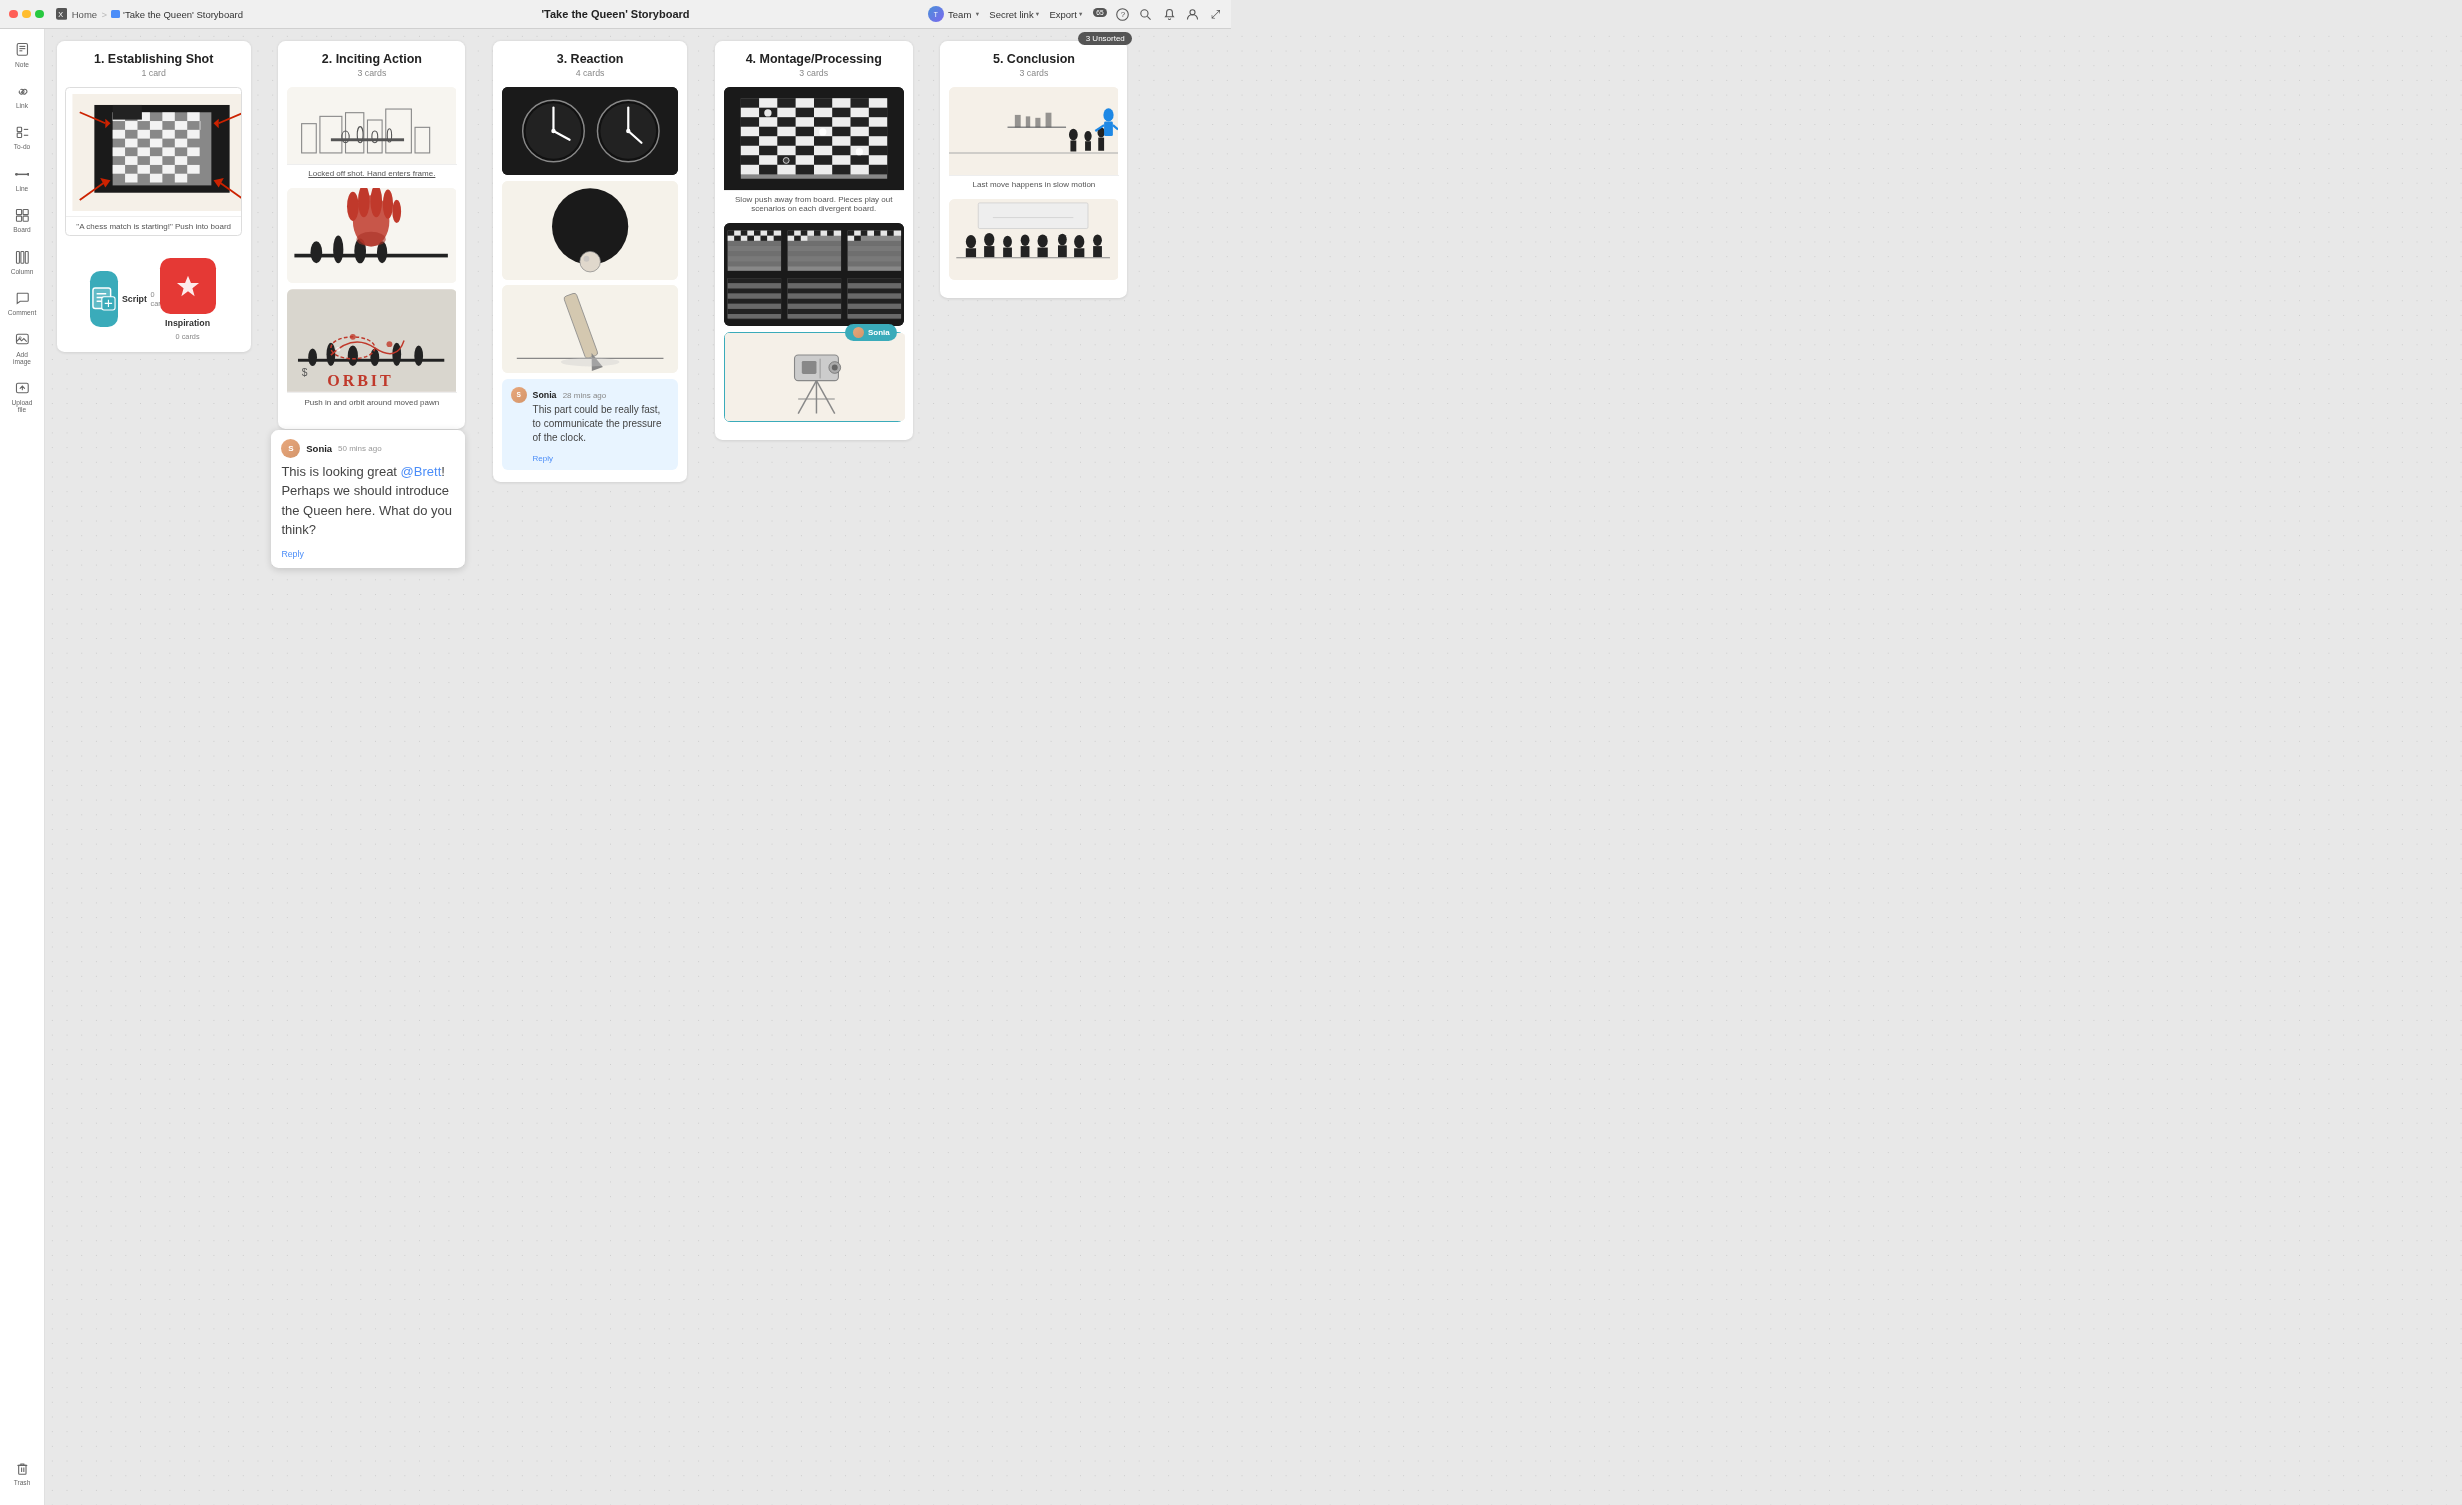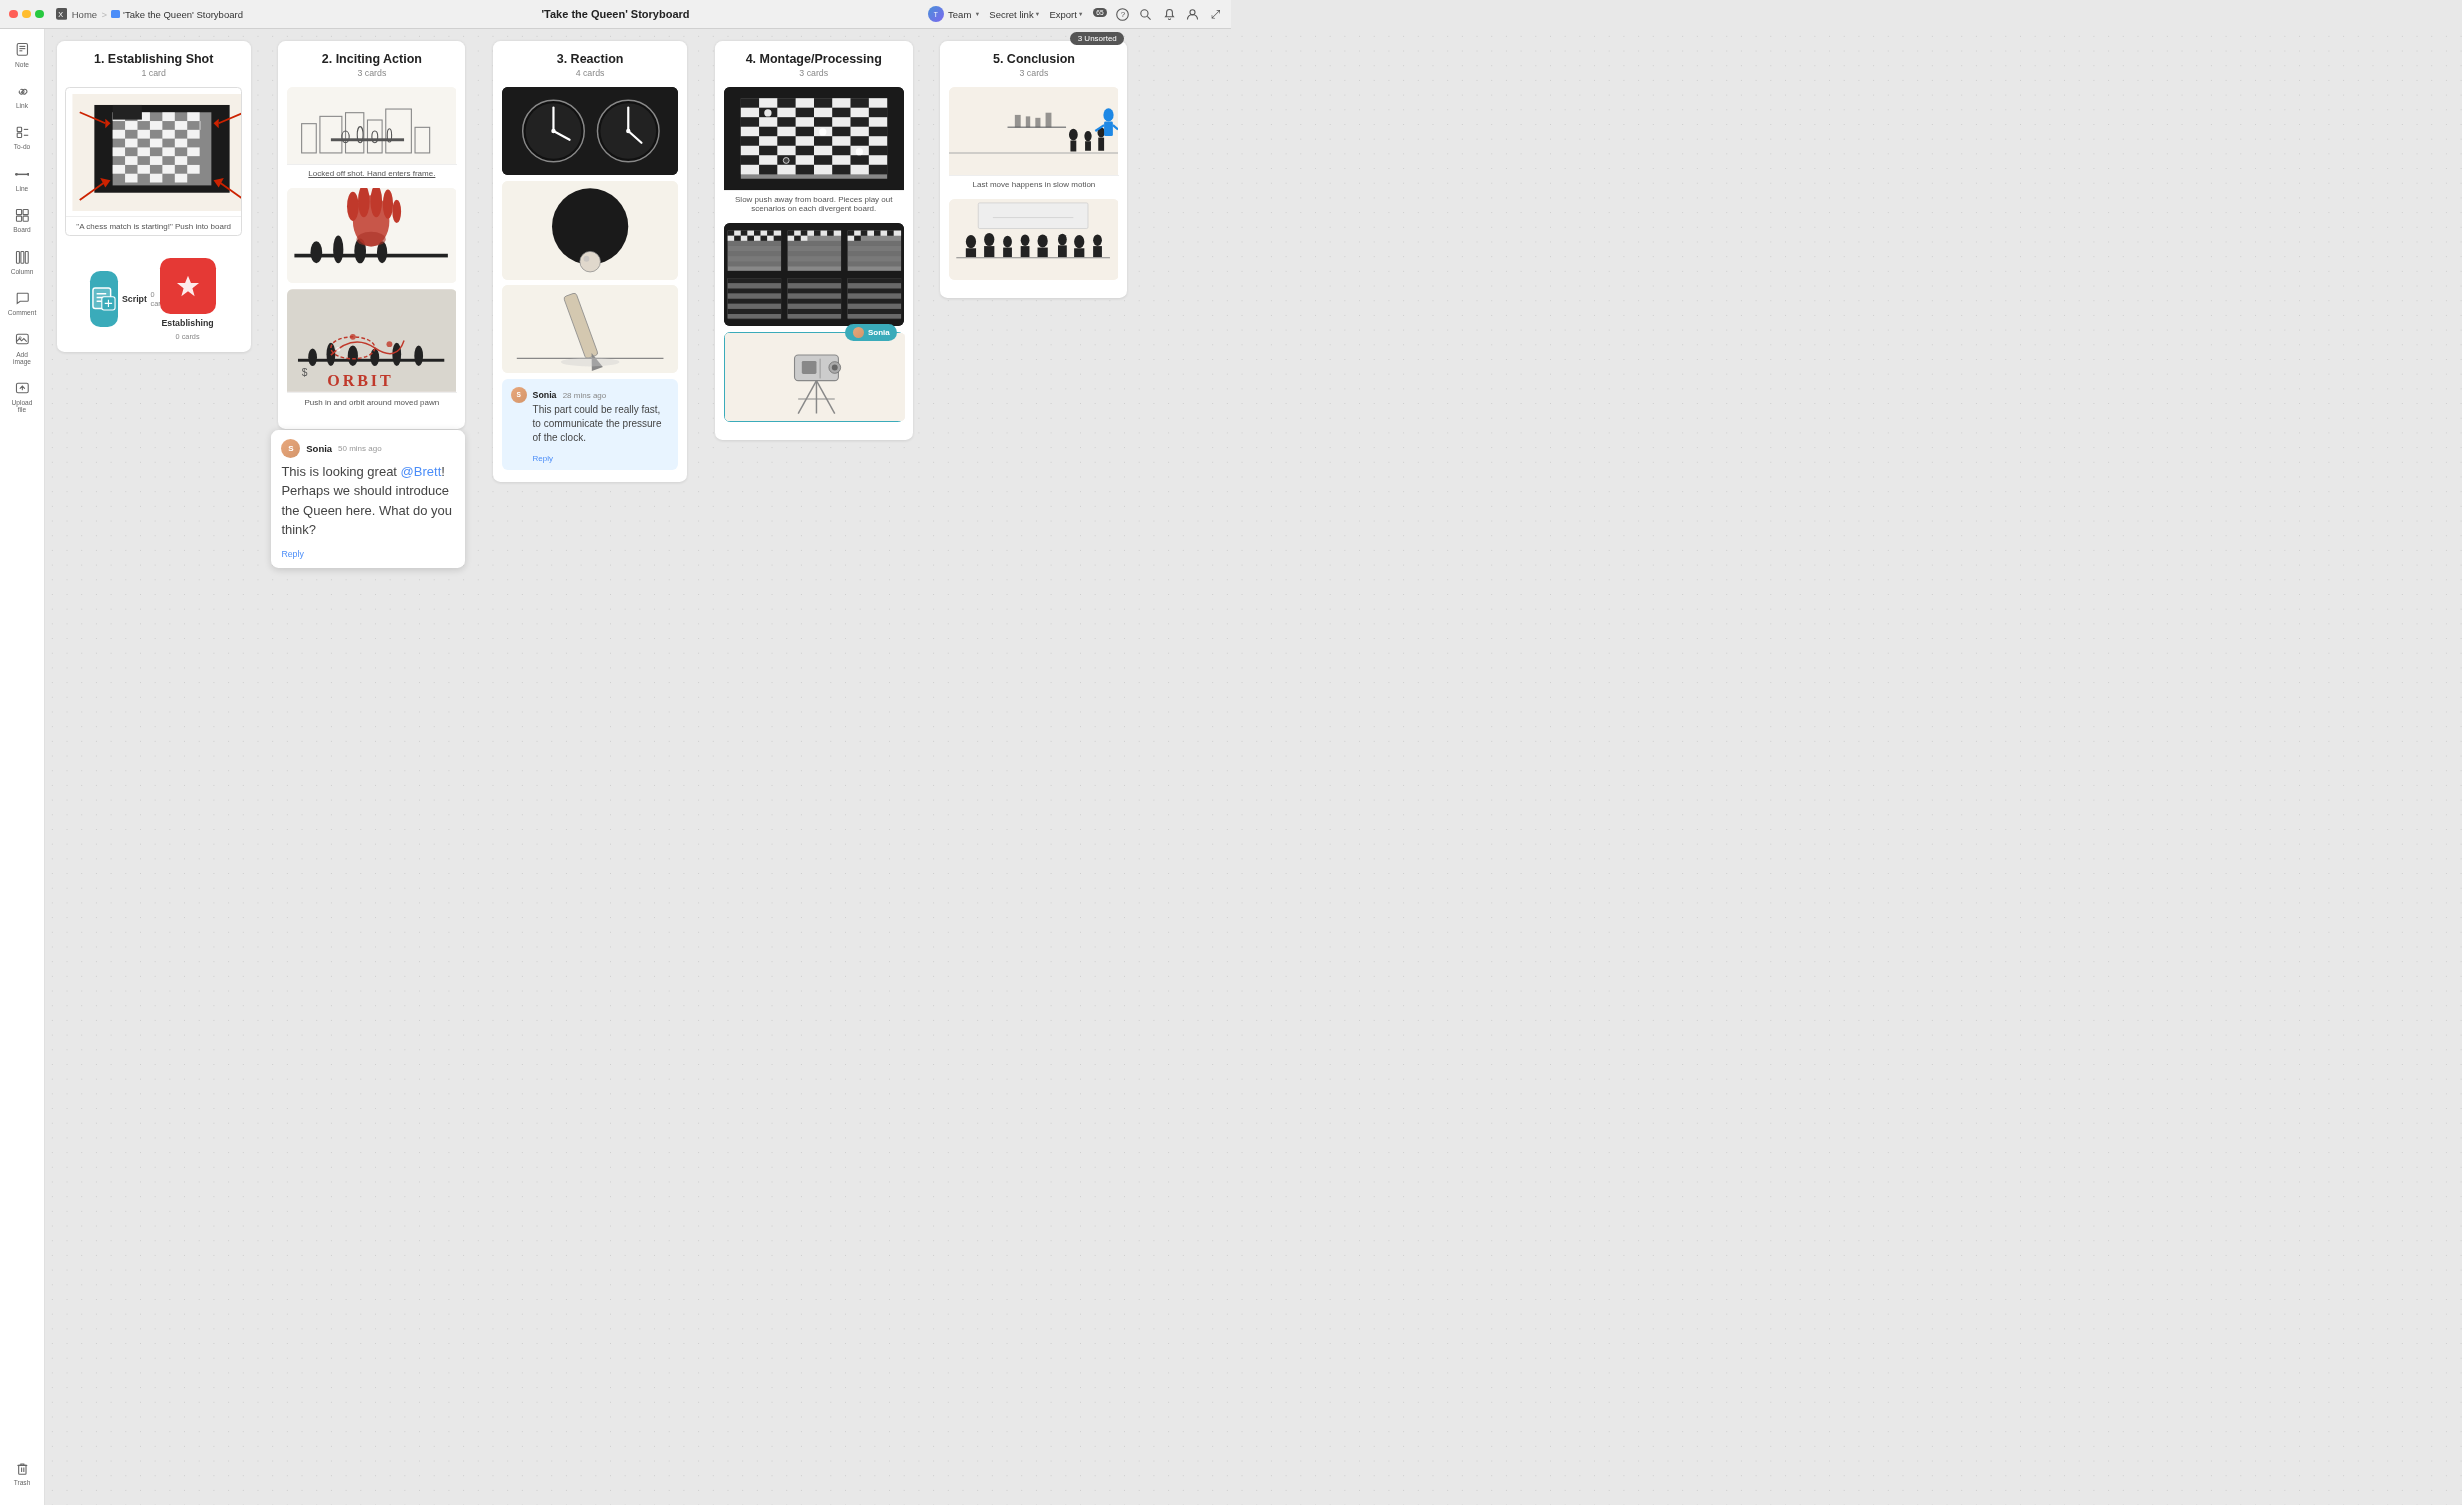--- a/index.html
+++ b/index.html
@@ -315,21 +315,21 @@
           </div>
           <span style="font-size:8.8px;font-weight:600;color:#333;">Script</span>
           <span style="font-size:7.3px;color:#888;">0 cards</span>
         </div>
         <div class="tool-card" style="display:flex;flex-direction:column;align-items:center;gap:3.7px;">
           <div style="width:56px;height:56px;border-radius:10.3px;background:#e53935;display:flex;align-items:center;justify-content:center;">
             <svg width="28" height="28" viewBox="0 0 38 38" fill="none">
                 <polygon points="19,5 23,15 34,15 25,22 28,33 19,26 10,33 13,22 4,15 15,15" fill="white" opacity="0.9"></polygon>
               </svg>
           </div>
-          <span style="font-size:8.8px;font-weight:600;color:#333;">Establishing</span>
+          <span style="font-size:8.8px;font-weight:600;color:#333;">Inspiration</span>
           <span style="font-size:7.3px;color:#888;">0 cards</span>
         </div>
       </div>
     </div>
 
     <div style="position:relative;">
       <div class="column" style="min-width:187px;width:187px;max-height:498px;">
         <div class="column-header">
           <div class="column-title">2. Inciting Action</div>
           <div class="column-count">3 cards</div>
@@ -709,21 +709,21 @@
 
             <line x1="100" y1="90" x2="150" y2="90" stroke="#888" stroke-width="1.5"></line>
 
             <line x1="130" y1="35" x2="130" y2="62" stroke="#888" stroke-width="1"></line>
           </svg>
         </div>
       </div>
     </div>
 
     <div style="position:relative;">
-      <div style="position:absolute;top:-8.8px;right:18px;background:#555;color:white;border-radius:8.8px;padding:2.2px 7.3px;font-size:8px;font-weight:500;z-index:5;white-space:nowrap;">3 Unsorted</div>
+      <div style="position:absolute;top:-8.8px;right:10px;background:#555;color:white;border-radius:8.8px;padding:2.2px 7.3px;font-size:8px;font-weight:500;z-index:5;white-space:nowrap;">3 Unsorted</div>
       <div class="column" style="min-width:187px;width:187px;max-height:469px;">
         <div class="column-header">
           <div class="column-title">5. Conclusion</div>
           <div class="column-count">3 cards</div>
         </div>
 
 
         <div class="card" style="border-radius:5.9px;overflow:hidden;margin-bottom:5.9px;">
           <svg width="169" height="88" viewBox="0 0 231 120" style="display:block;background:#f5f0e8;">
             <rect width="231" height="120" fill="#f5f0e8"></rect>

